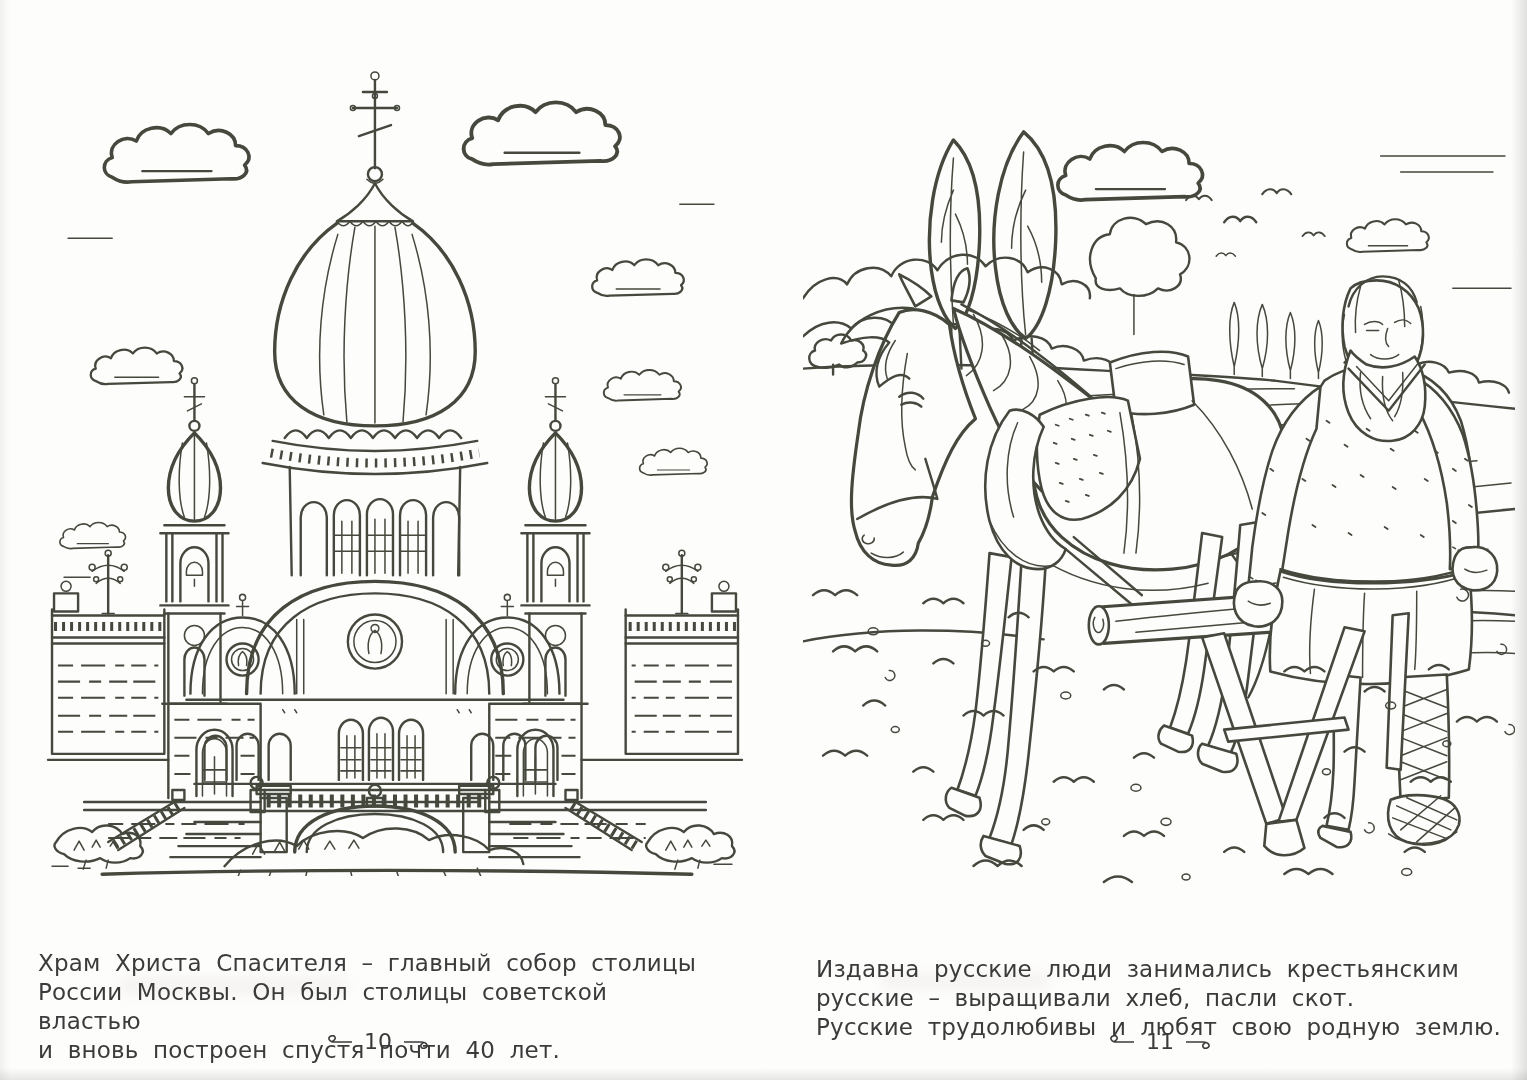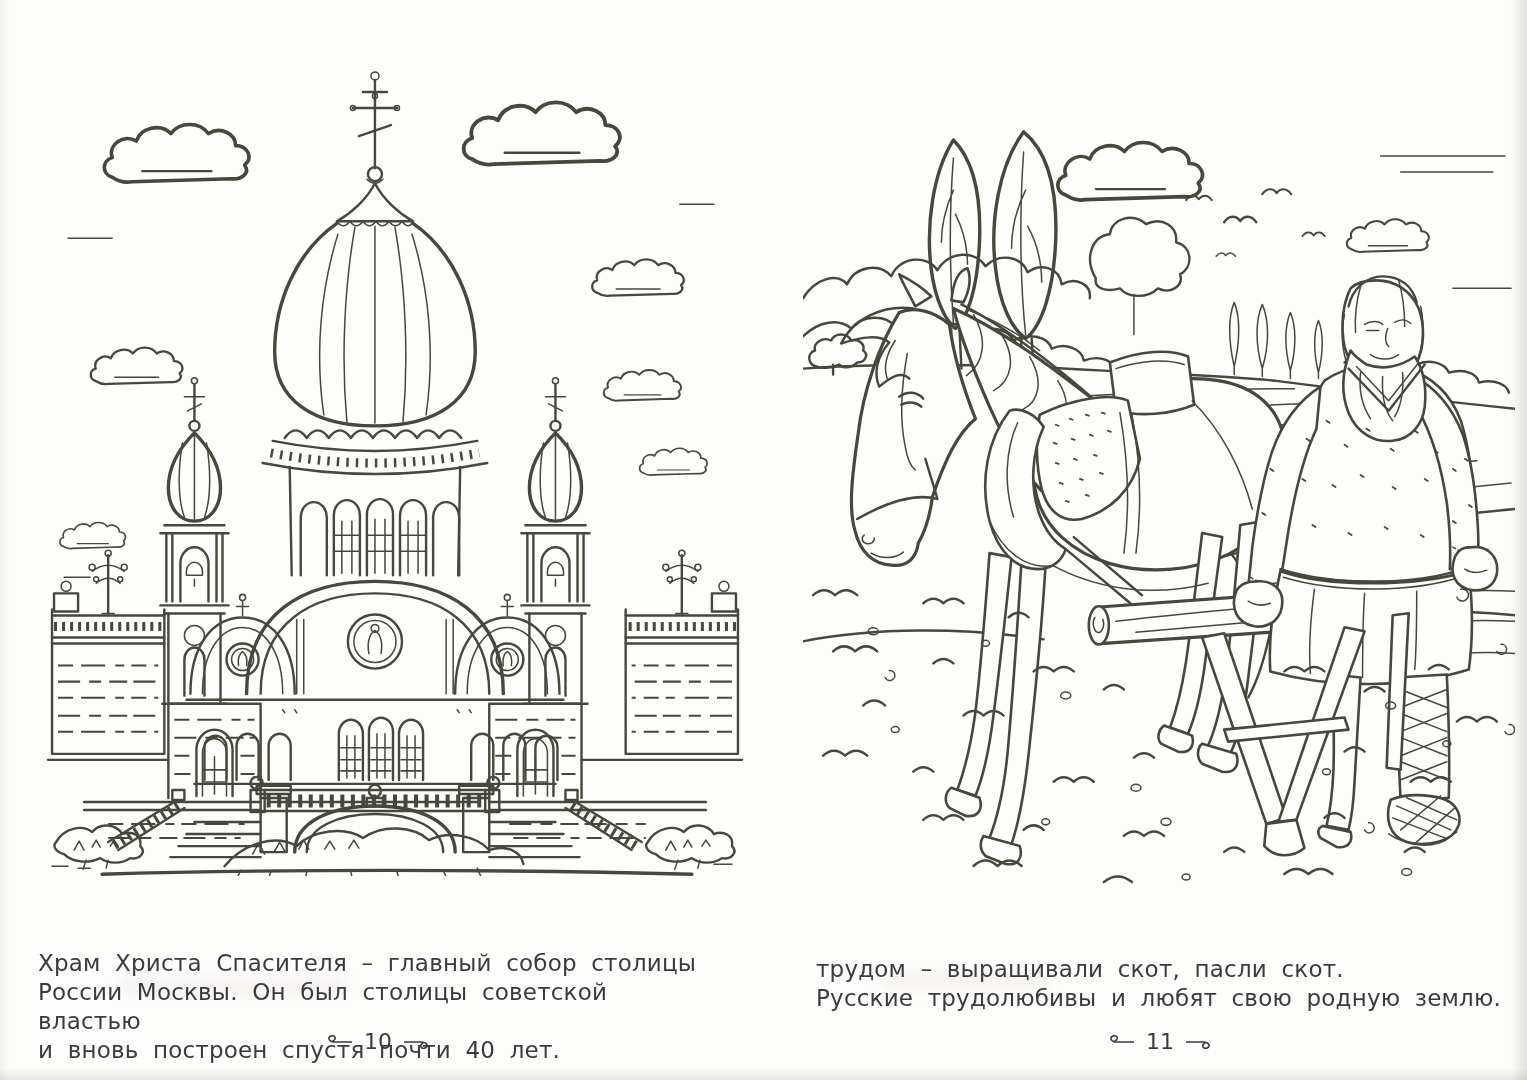--- a/index.html
+++ b/index.html
@@ -438,21 +438,22 @@
 
   <div class="smudge" style="left:118px;top:976px;width:230px;height:20px;"></div>
   <div class="smudge" style="left:880px;top:972px;width:170px;height:18px;"></div>
 
   <p class="caption cap-left">
     <span class="cap-line">Храм Христа Спасителя – главный собор столицы</span>
     <span class="cap-line">России Москвы. Он был столицы советской властью</span>
     <span class="cap-line">и вновь построен спустя почти 40 лет.</span>
   </p>
   <p class="caption cap-right">
-    <span class="cap-line">трудом – выращивали скот, пасли скот.</span>
+    <span class="cap-line">Издавна русские люди занимались крестьянским</span>
+    <span class="cap-line">русские – выращивали хлеб, пасли скот.</span>
     <span class="cap-line">Русские трудолюбивы и любят свою родную землю.</span>
   </p>
 
   <div class="pagenum pn-left">
     <svg width="26" height="14" viewBox="0 0 26 14">
       <path d="M26,7 H9 M9,7 C3,7 1,2.5 5,1 C9,-0.5 11,4 7,6" fill="none" stroke="#3b3b3b" stroke-width="1.6" stroke-linecap="round"></path>
     </svg>
     <span>10</span>
     <svg width="26" height="14" viewBox="0 0 26 14">
       <path d="M0,7 H17 M17,7 C23,7 25,11.5 21,13 C17,14.5 15,10 19,8" fill="none" stroke="#3b3b3b" stroke-width="1.6" stroke-linecap="round"></path>

